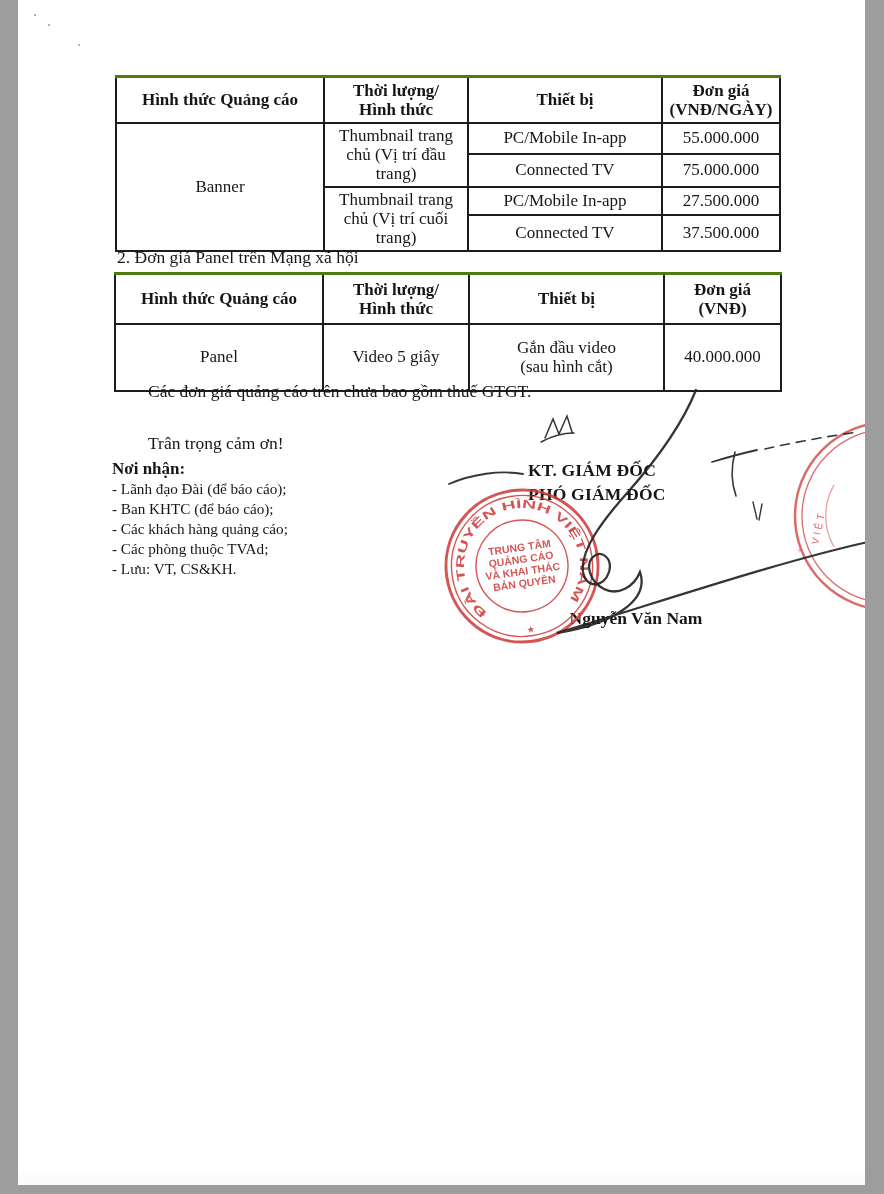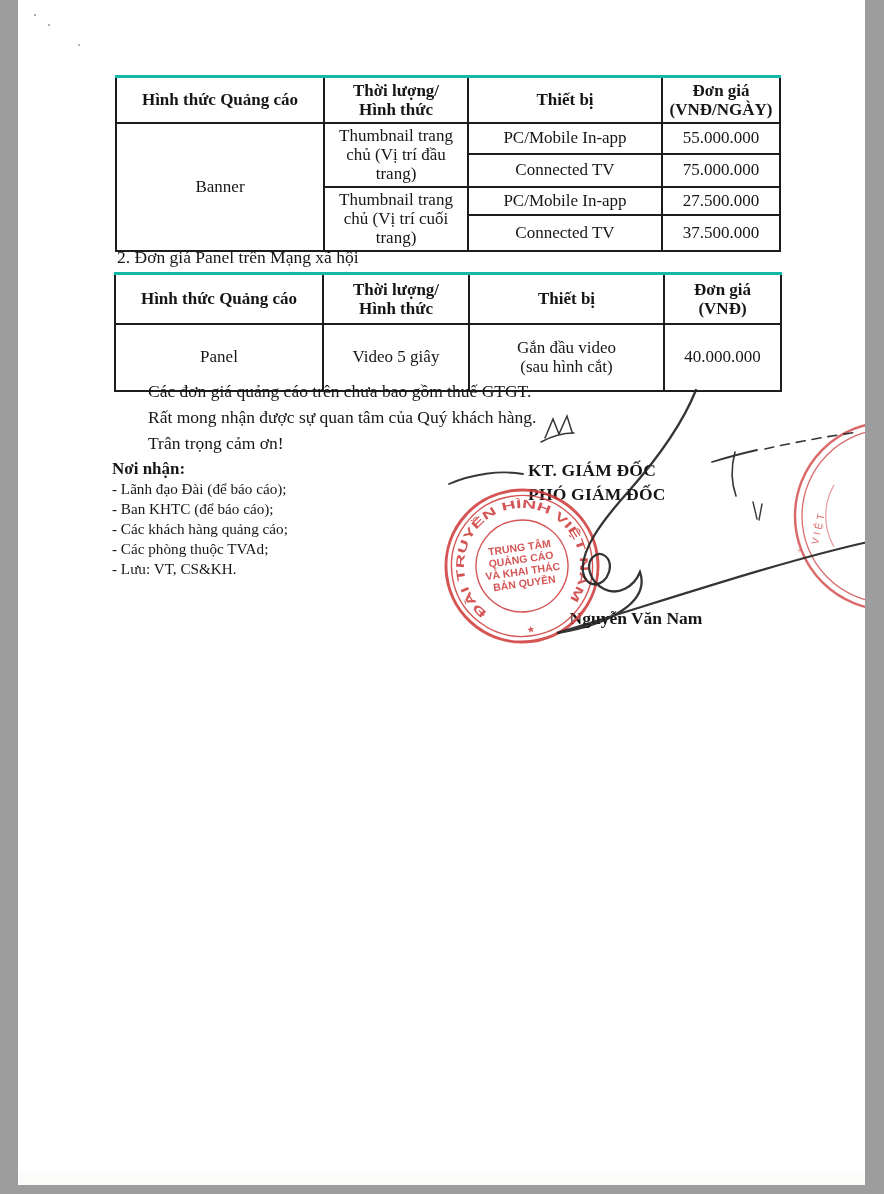--- a/index.html
+++ b/index.html
@@ -12,21 +12,21 @@
   .fade-b{position:absolute;left:18px;top:1172px;width:847px;height:13px;background:#fbfbfa;}
 
   .speckles{position:absolute;left:34px;top:14px;width:2px;height:2px;background:#8f8f8f;border-radius:50%;
     box-shadow:14px 10px 0 0 #979797, 30px 22px 0 -1px #8a8a8a, 44px 30px 0 0 #9b9b9b,
                20px 30px 0 -1px #a5a5a5, 58px 22px 0 -1px #909090, 66px 12px 0 -1px #ababab,
                50px 40px 0 -1px #9a9a9a, 8px 20px 0 -1px #a0a0a0;}
 
   table.price{position:absolute;border-collapse:collapse;table-layout:fixed;background:#fff;}
   table.price th,table.price td{border:2px solid #1d1d1d;text-align:center;vertical-align:middle;
       padding:1px 4px;font-size:17px;line-height:1.12;overflow:hidden;}
-  table.price th{font-weight:bold;border-top:3px solid #14b8a6;}
+  table.price th{font-weight:bold;border-top:3px solid #4d7c0f;}
   .t1{left:115px;top:75px;width:664px;}
   .t2{left:114px;top:272px;width:666px;}
   .hline{display:block;}
 
   .heading2{position:absolute;left:117px;top:247px;font-size:17.5px;}
   .note{position:absolute;left:148px;font-size:17.5px;white-space:nowrap;}
   .n1{top:381px;} .n2{top:407px;} .n3{top:433px;}
 
   .sig-titles{position:absolute;left:528px;top:458px;width:205px;text-align:left;
       font-weight:bold;font-size:17.5px;line-height:24px;letter-spacing:.2px;}
@@ -128,21 +128,20 @@
         <td>
           <span class="hline">Gắn đầu video</span>
           <span class="hline">(sau hình cắt)</span>
         </td>
         <td>40.000.000</td>
       </tr>
     </tbody>
   </table>
 
   <div class="note n1">Các đơn giá quảng cáo trên chưa bao gồm thuế GTGT.</div>
-  <div class="note n2">Rất mong nhận được sự quan tâm của Quý khách hàng.</div>
   <div class="note n3">Trân trọng cảm ơn!</div>
 
   <div class="sig-titles">
     <div>KT. GIÁM ĐỐC</div>
     <div>PHÓ GIÁM ĐỐC</div>
   </div>
   <div class="sig-name">Nguyễn Văn Nam</div>
 
   <div class="recipients">
     <div class="label">Nơi nhận:</div>

